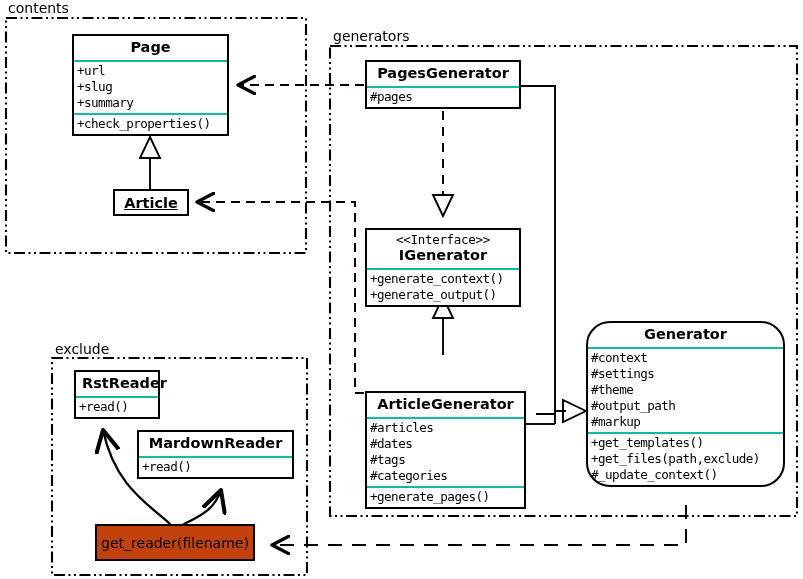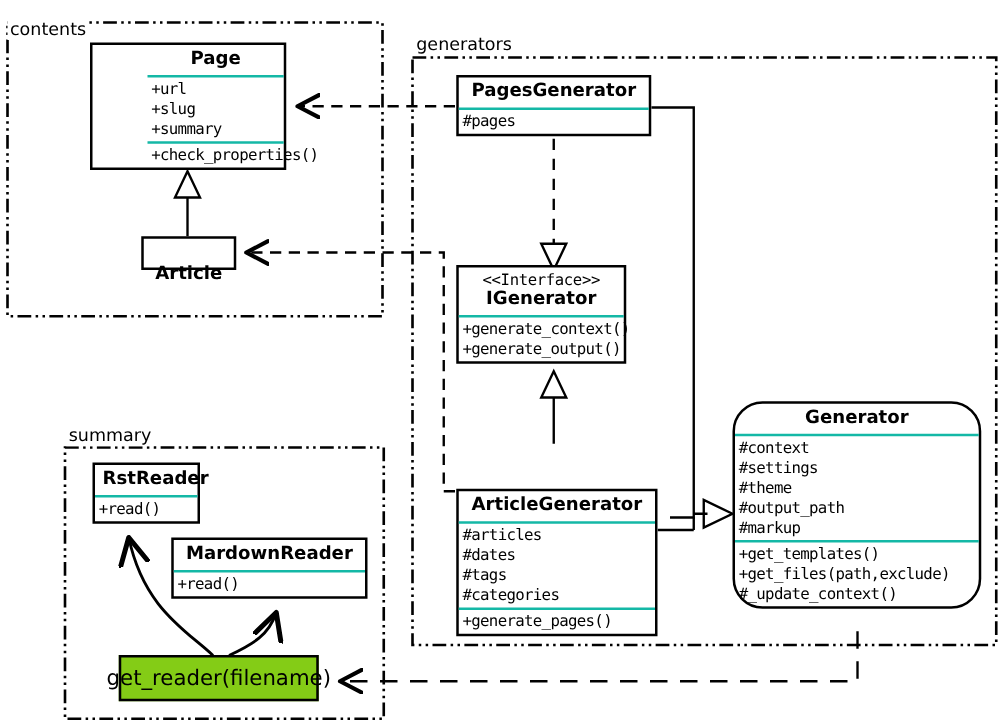--- a/index.html
+++ b/index.html
@@ -73,26 +73,26 @@
     font-size: 12.6px;
     color: #000;
     line-height: 1.27;
     white-space: nowrap;
     letter-spacing: -0.55px;
   }
   .plainbox {
     position: absolute;
     box-sizing: border-box;
     border: 2px solid #000;
-    background: #84cc16;
+    background: #c2410c;
     display: flex;
     align-items: center;
     justify-content: center;
     font-family: "DejaVu Sans", sans-serif;
-    font-size: 17px;
+    font-size: 14px;
     color: #000;
     z-index: 10;
     white-space: nowrap;
   }
 </style>
 </head>
 <body>
 
 <div id="canvas">
 
@@ -159,48 +159,48 @@
     <g>
       <path d="M170,524 C150,505 115,487 103,430" fill="none" stroke="#000" stroke-width="2.3" stroke-linecap="round" marker-end="url(#openArrow)"></path>
     </g>
 
     
     <g>
       <path d="M184,524 C203,515 215,508 221,490" fill="none" stroke="#000" stroke-width="2.3" stroke-linecap="round" marker-end="url(#openArrow)"></path>
     </g>
   </svg>
 
-  <div class="pkg-label" style="left:6px; top:16px;text-align:center;">contents</div>
+  <div class="pkg-label" style="left:6px; top:0px;text-align:center;">contents</div>
   <div class="pkg-label" style="left:331px; top:28px;">generators</div>
-  <div class="pkg-label" style="left:53px; top:341px;">summary</div>
-
-  <div class="umlbox" style="left:72px; top:34px; width:157px;padding-left:44px;">
+  <div class="pkg-label" style="left:53px; top:341px;">exclude</div>
+
+  <div class="umlbox" style="left:72px; top:34px; width:157px;">
     <div class="uml-title">Page</div>
     <div class="uml-sep uml-compartment">
       <div class="uml-member">+url</div>
       <div class="uml-member">+slug</div>
       <div class="uml-member">+summary</div>
     </div>
     <div class="uml-sep uml-compartment">
       <div class="uml-member">+check_properties()</div>
     </div>
   </div>
 
   <div class="umlbox" style="left:113px; top:189px; width:76px; height:27px;">
-    <div class="uml-title" style="padding-top:20px;">Article</div>
+    <div class="uml-title" style="padding-top:4px;text-decoration:underline;">Article</div>
   </div>
 
   <div class="umlbox" style="left:365px; top:60px; width:156px;">
     <div class="uml-title">PagesGenerator</div>
     <div class="uml-sep uml-compartment">
       <div class="uml-member">#pages</div>
     </div>
   </div>
 
-  <div class="umlbox" style="left:365px; top:212px; width:136px;">
+  <div class="umlbox" style="left:365px; top:228px; width:156px;">
     <div class="uml-title">
       <span class="uml-stereotype">&lt;&lt;Interface&gt;&gt;</span>
       <span>IGenerator</span>
     </div>
     <div class="uml-sep uml-compartment">
       <div class="uml-member">+generate_context()</div>
       <div class="uml-member">+generate_output()</div>
     </div>
   </div>
 

